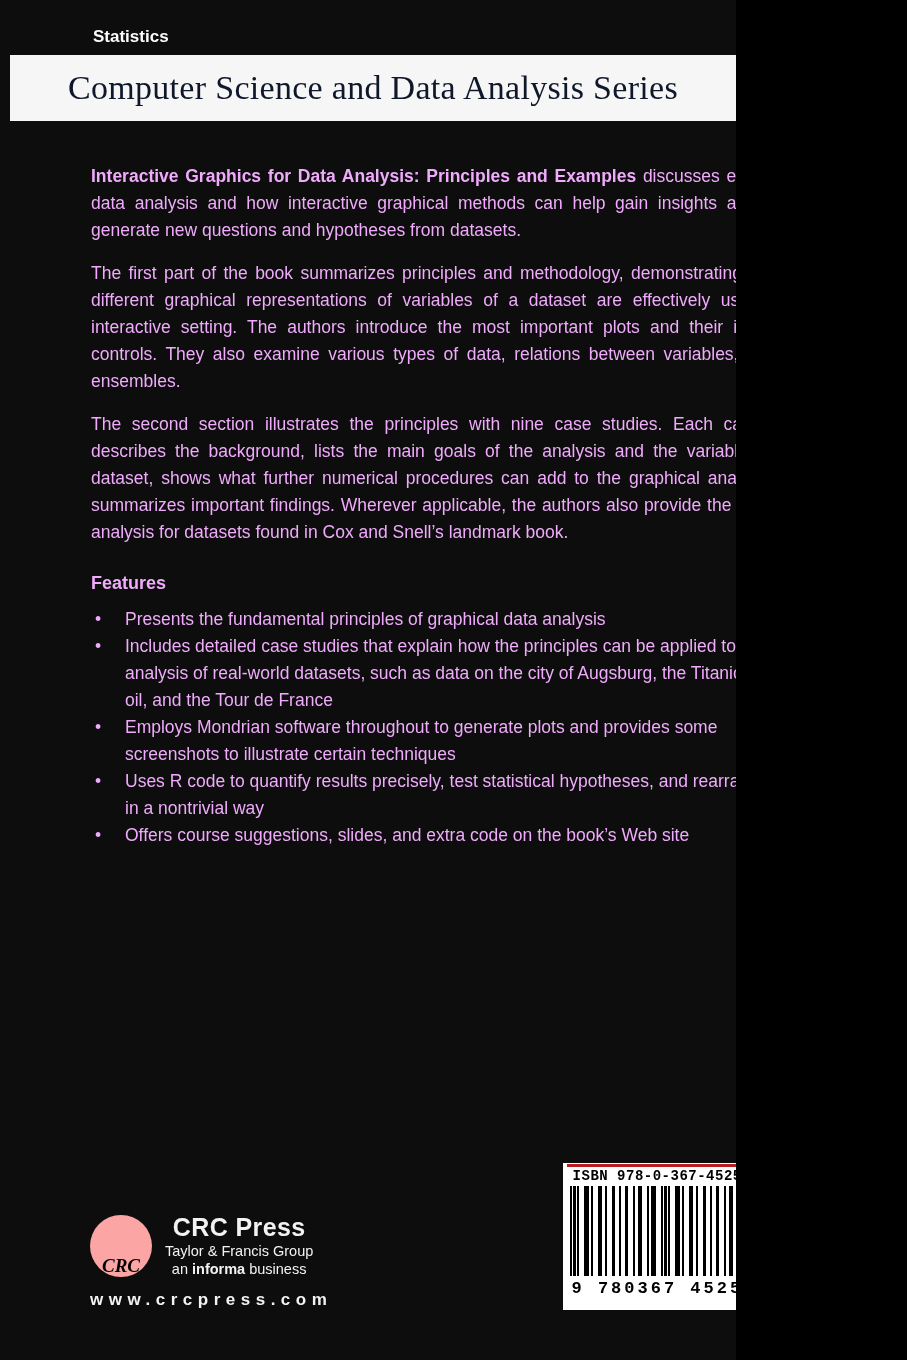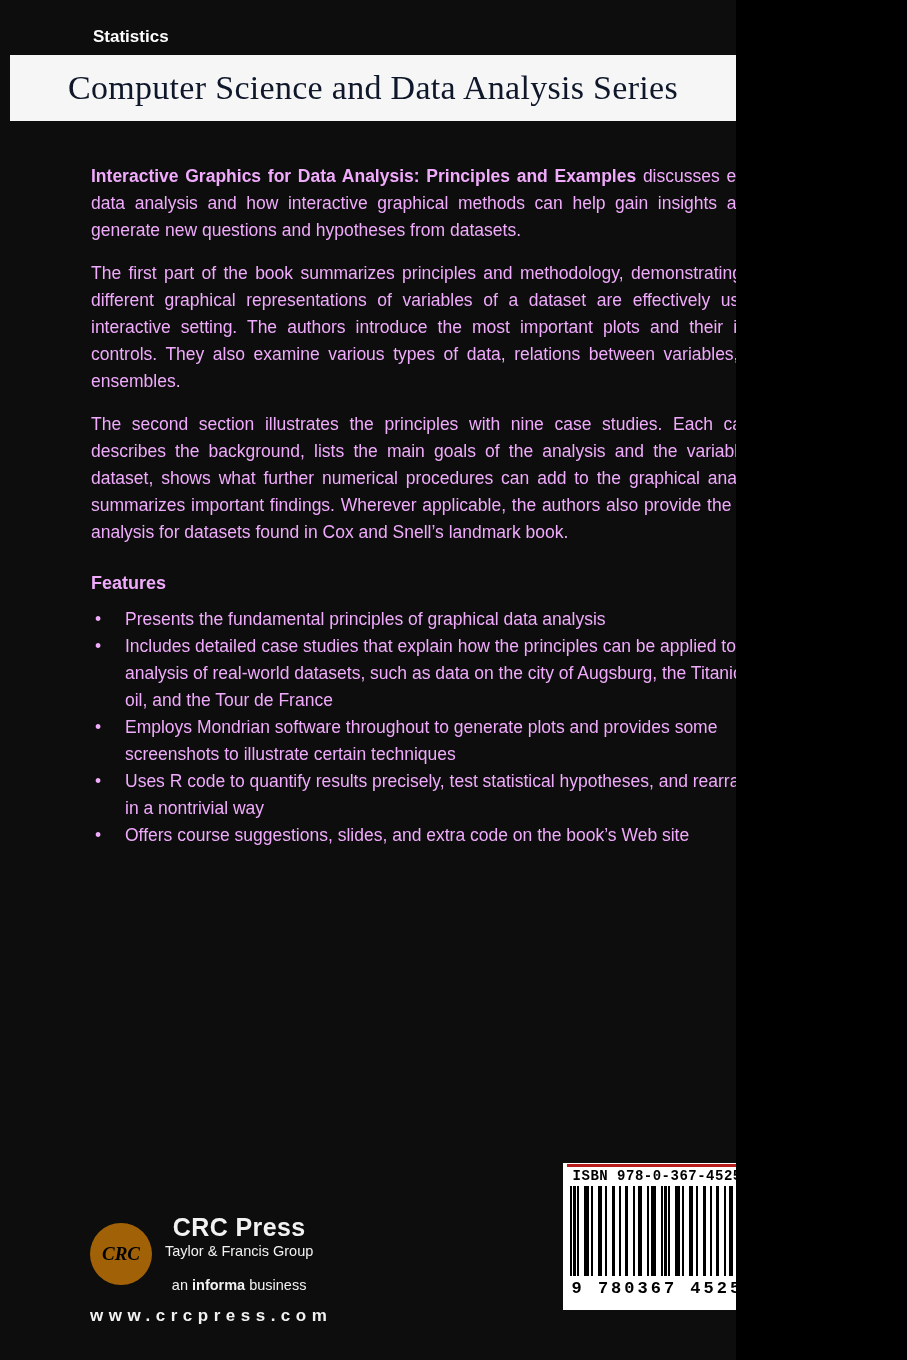--- a/index.html
+++ b/index.html
@@ -77,35 +77,35 @@
     left: 4px;
     top: 0;
   }
 
   .publisher { position: absolute; left: 90px; top: 1214px; }
   .logo-row { display: flex; align-items: center; }
   .crc-circle {
     width: 62px;
     height: 62px;
     border-radius: 50%;
-    background: #a16207;
+    background: #fca5a5;
     color: #000;
     display: flex;
-    align-items: center;
+    align-items: flex-end;
     justify-content: center;
     font-family: "Liberation Serif", serif;
     font-style: italic;
     font-weight: bold;
     font-size: 19px;
     flex: 0 0 auto;
   }
   .pub-text { margin-left: 13px; text-align: center; }
   .pub-name { font-size: 25px; font-weight: bold; letter-spacing: 0.4px; line-height: 26px; }
   .pub-group { font-size: 14.5px; margin-top: 3px; }
-  .pub-informa { font-size: 14.5px; margin-top: 18px; }
+  .pub-informa { font-size: 14.5px; margin-top: 2px; }
   .pub-informa b { font-weight: bold; }
   .pub-url {
     margin-top: 13px;
     font-size: 17px;
     font-weight: bold;
     letter-spacing: 5.5px;
     white-space: nowrap;
   }
 
   .barcode-box {

